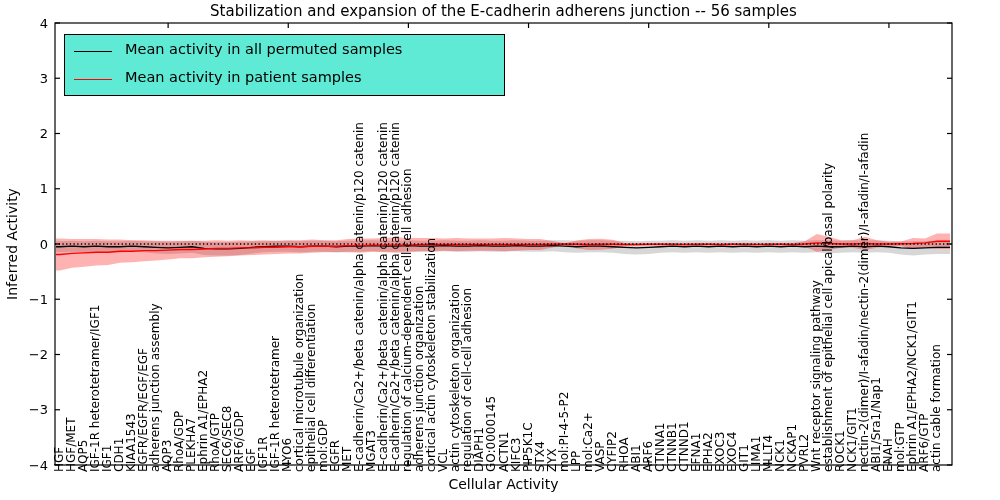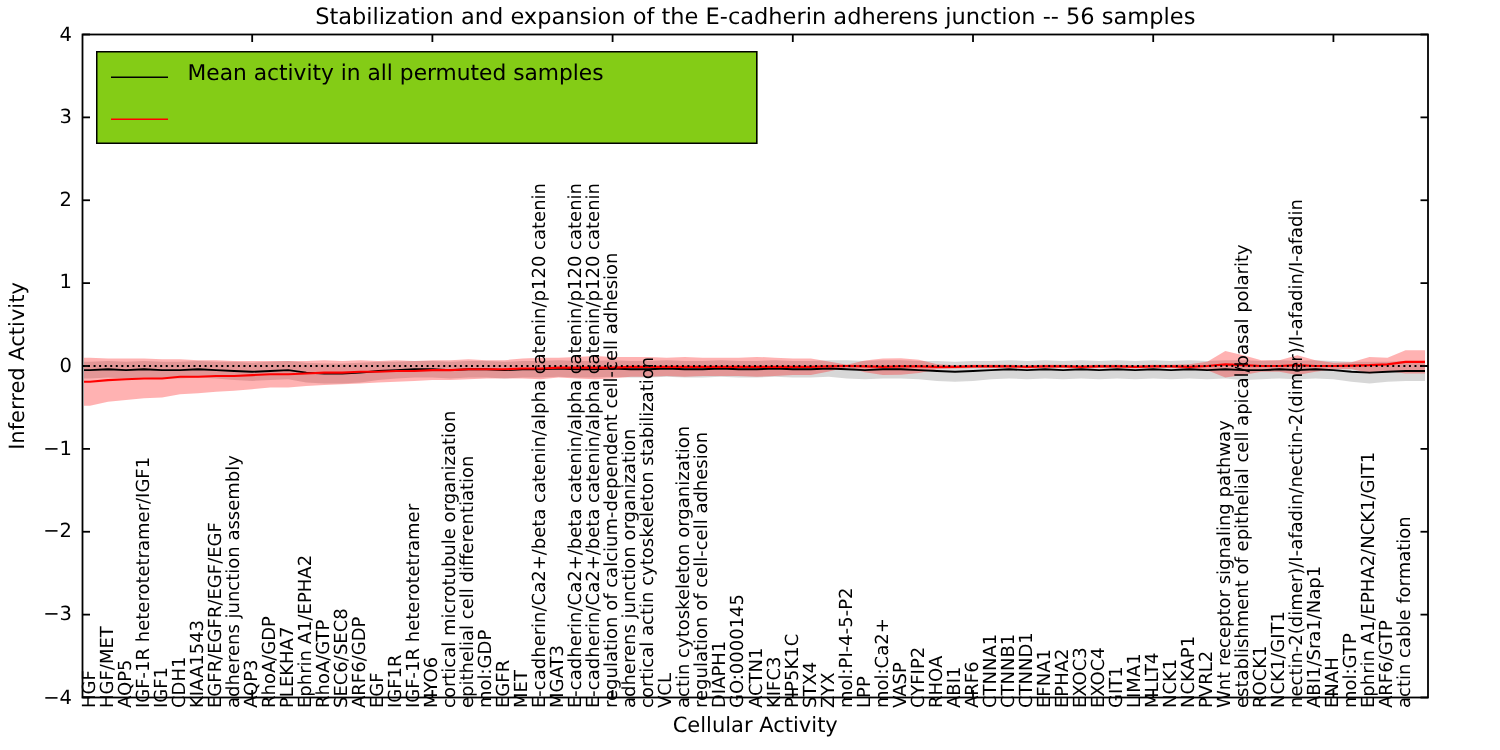--- a/index.html
+++ b/index.html
@@ -23,21 +23,21 @@
   .ytick{
     position:absolute;left:0;width:48px;text-align:right;
     font-size:13px;line-height:13px;z-index:2;
   }
   .xentity{
     position:absolute;white-space:nowrap;font-size:12px;line-height:12px;
     transform-origin:left bottom;transform:rotate(-90deg);z-index:2;
   }
   #legend{
     position:absolute;left:64px;top:34px;width:441px;height:62px;
-    background:#84cc16;border:1.3px solid #000;box-sizing:border-box;z-index:3;
+    background:#5eead4;border:1.3px solid #000;box-sizing:border-box;z-index:3;
   }
   .legend-row{position:absolute;left:0;height:28px;width:100%;}
   .legend-line{position:absolute;left:9px;width:38px;top:13px;border-top:1.5px solid #000;}
   .legend-text{position:absolute;left:60px;top:3px;font-size:14.5px;white-space:nowrap;}
 </style>
 </head>
 <body>
 
 <div id="fig">
   <svg id="plot-svg" width="1000" height="500" viewBox="0 0 1000 500">
@@ -173,15 +173,16 @@
       <span class="xentity" style="left: 942px; top: 460px;">actin cable formation</span>
     </div>
 
   <div id="legend">
     <div class="legend-row" style="top:3px;">
       <span class="legend-line" style="border-top-color:#000000;"></span>
       <span class="legend-text">Mean activity in all permuted samples</span>
     </div>
     <div class="legend-row" style="top:31px;">
       <span class="legend-line" style="border-top-color:#ff0000;"></span>
+      <span class="legend-text">Mean activity in patient samples</span>
     </div>
   </div>
 </div>
 
 </body></html>

